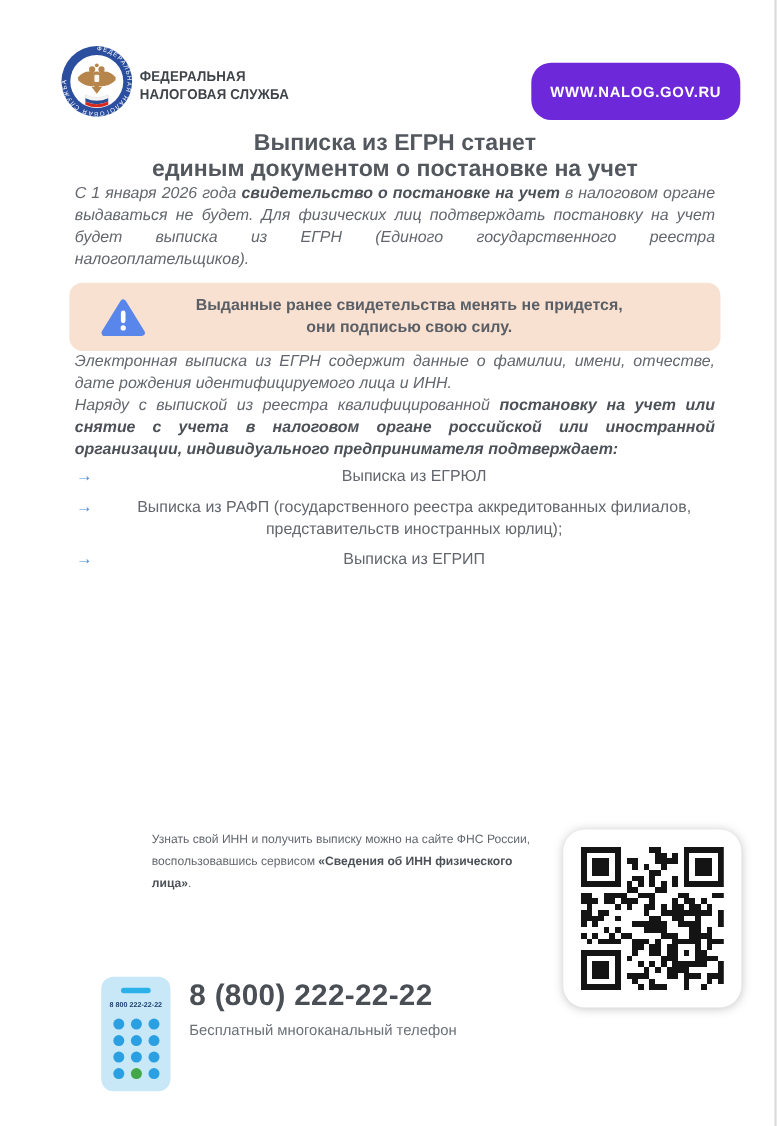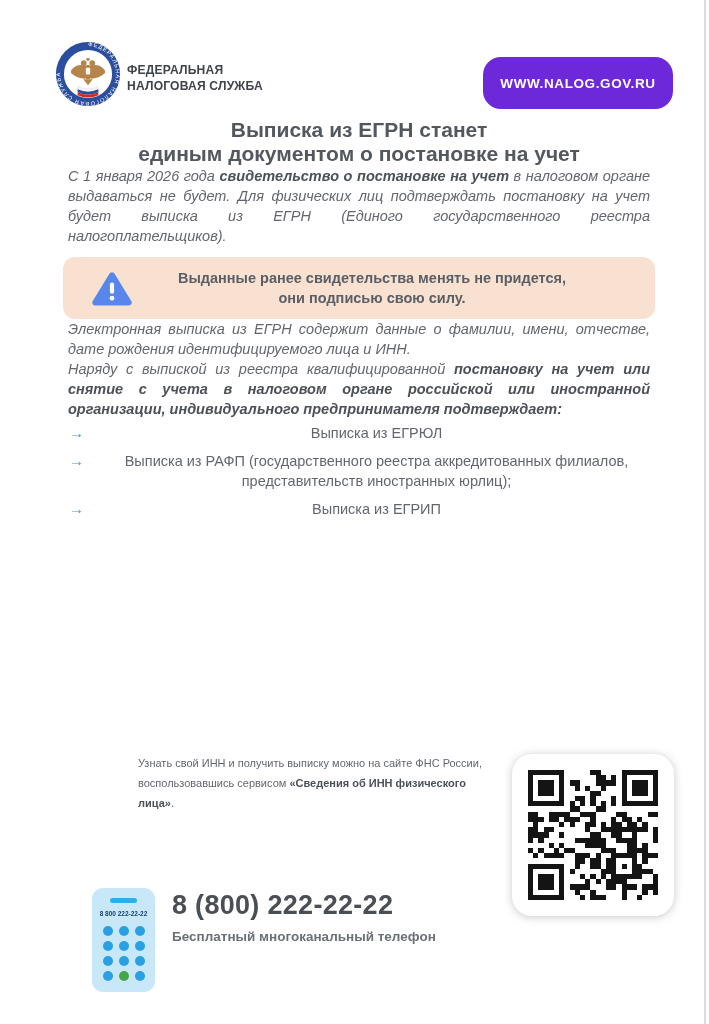--- a/index.html
+++ b/index.html
@@ -62,21 +62,21 @@
   
   .phone-section { position:absolute; left:73px; top:888px; display:flex;margin-left:19px; }
   .phone-icon { width:63px; height:104px; background:#c8e8f8; border-radius:11px; text-align:center; }
   .speaker { width:27px; height:4.5px; border-radius:2.5px; background:#2cb0e8; margin:10px auto 7px; }
   .phone-label { font-size:6.5px; font-weight:700; color:#1c3f70; white-space:nowrap; }
   .keypad { display:grid; grid-template-columns:repeat(3,10px); grid-gap:5px 6px; justify-content:center; margin-top:9px; }
   .keypad span { width:10px; height:10px; border-radius:50%; background:#2aa0e2; }
   .keypad span:nth-child(11) { background:#43a747; }
   .phone-info { margin-left:17px; padding-top:1px; }
   .phone-number { font-size:27px; font-weight:800; color:#4a4f55; letter-spacing:0.3px; line-height:32px; }
-  .phone-desc { margin-top:6px; font-size:13.5px; line-height:19px; color:#6b7076;font-weight:bold; }
+  .phone-desc { margin-top:6px; font-size:13.5px; line-height:19px; color:#6b7076; }
 </style>
 </head>
 <body>
 
 <div class="page">
   <div class="scan-edge"></div>
 
   <div class="emblem">
     <svg viewBox="0 0 72 72" xmlns="http://www.w3.org/2000/svg" xmlns:xlink="http://www.w3.org/1999/xlink">
       <circle cx="36" cy="36" r="34" fill="#2b4f9e"></circle>

